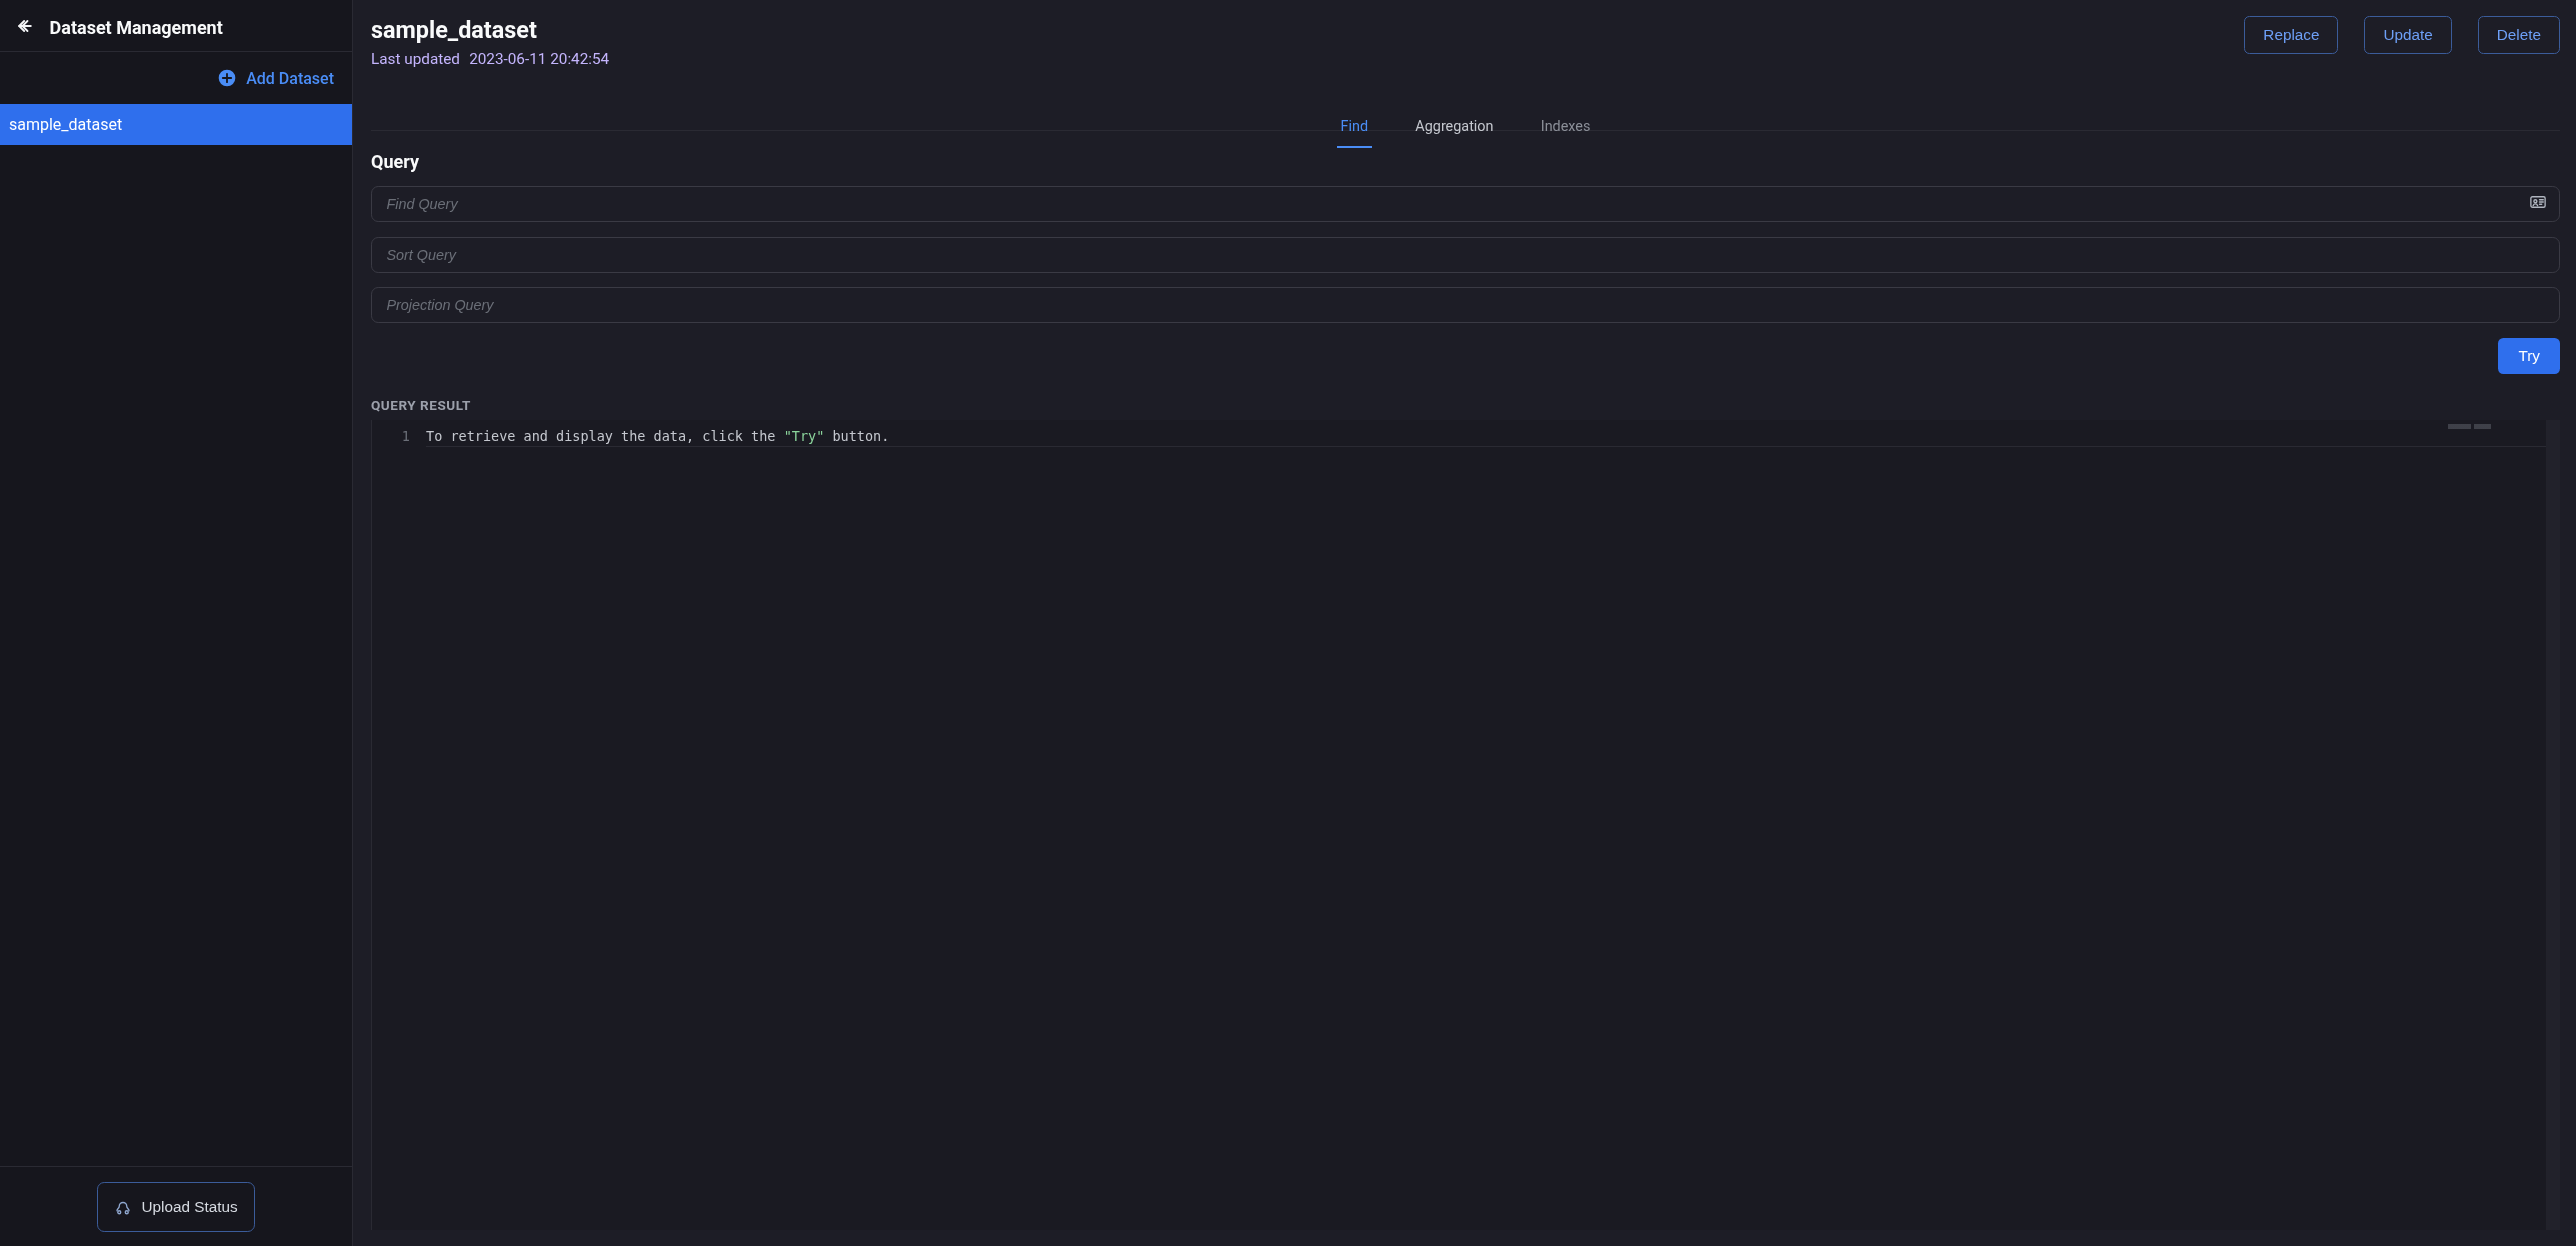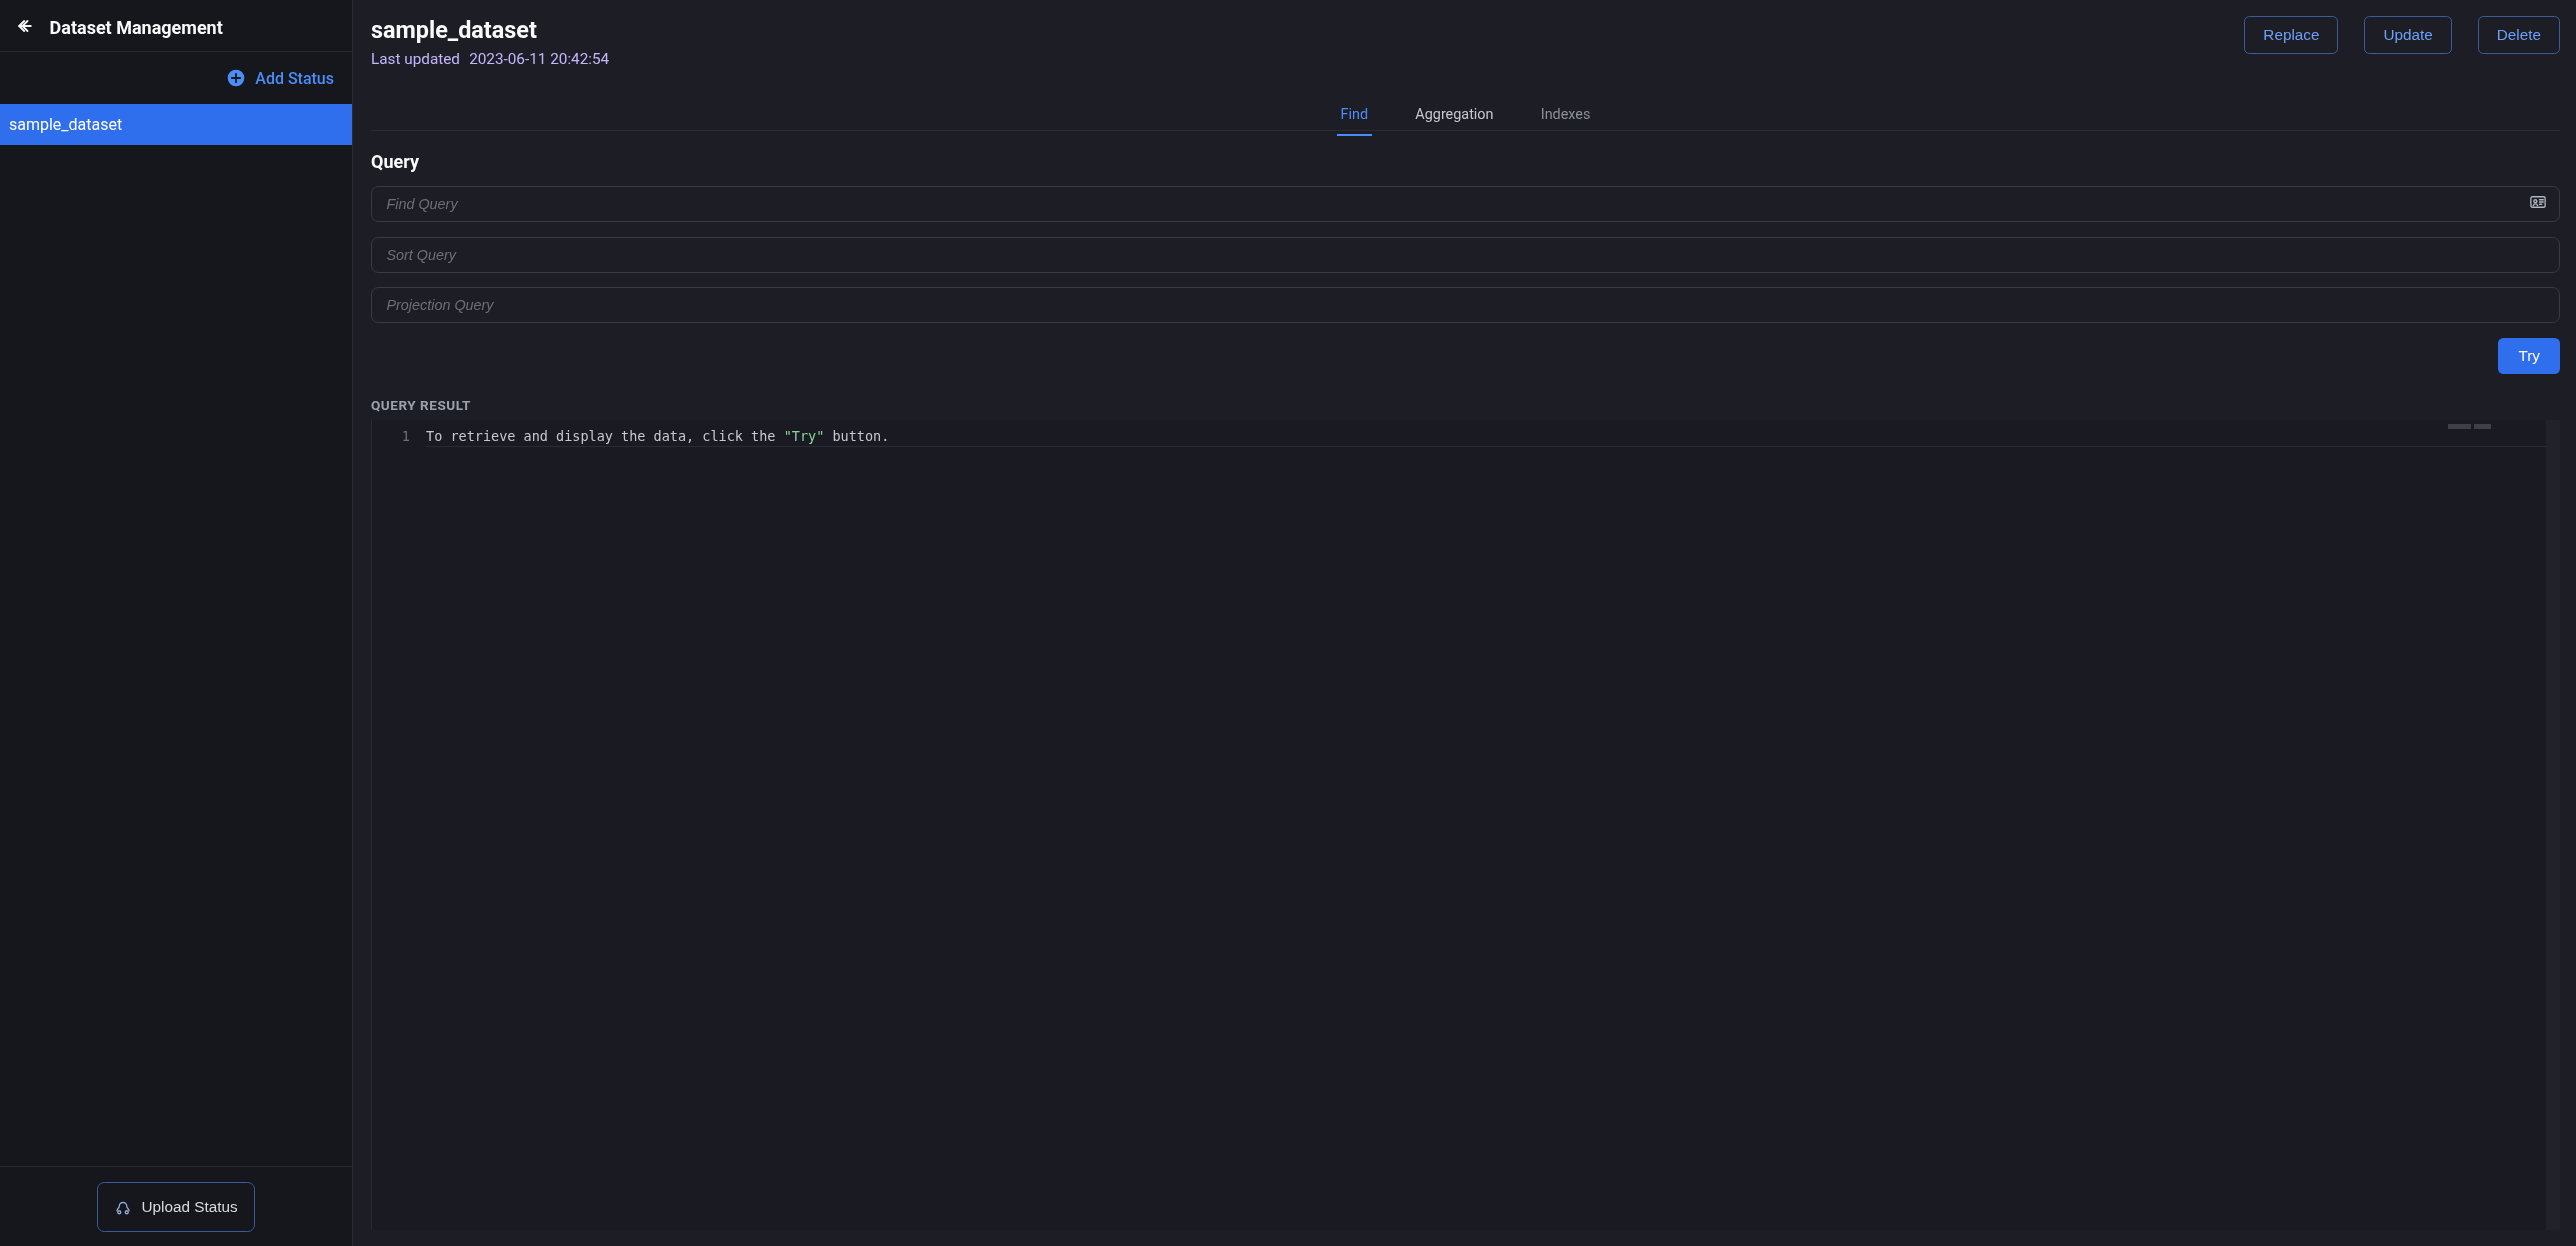--- a/index.html
+++ b/index.html
@@ -158,21 +158,21 @@
     justify-content: center;
     gap: 40px;
     border-bottom: 0.9px solid #2a2a33;
   }
   .tab {
     padding: 7.2px 3.6px 10.8px 3.6px;
     font-size: 14.4px;
     color: #8b8f98;
     cursor: pointer;
     position: relative;
-    top: 6px;
+    top: 18px;
   }
   .tab.active {
     color: #4a8df6;
     border-bottom: 2.7px solid #4a8df6;
   }
   .tab.normal { color: #c5c8cf; }
 
   
   .section-heading {
     margin-top: 20px;
@@ -294,21 +294,21 @@
           </svg>
       </div>
       <div class="sidebar-title">Dataset Management</div>
     </div>
 
     <div class="add-dataset-row">
       <svg class="add-icon" viewBox="0 0 24 24" fill="currentColor">
           <circle cx="12" cy="12" r="10"></circle>
           <path d="M12 7v10M7 12h10" stroke="#16161d" stroke-width="2.2" stroke-linecap="round"></path>
         </svg>
-      <span class="label">Add Status</span>
+      <span class="label">Add Dataset</span>
     </div>
 
     <div class="dataset-list">
       <div class="dataset-item active">sample_dataset</div>
     </div>
 
     <div class="sidebar-footer">
       <button class="upload-status-btn">
         <svg width="18" height="18" viewBox="0 0 24 24" fill="none" stroke="currentColor" stroke-width="1.8" stroke-linecap="round" stroke-linejoin="round">
           <path d="M4 17c0-3 3-3 3-6a5 5 0 0 1 10 0c0 3 3 3 3 6"></path>

